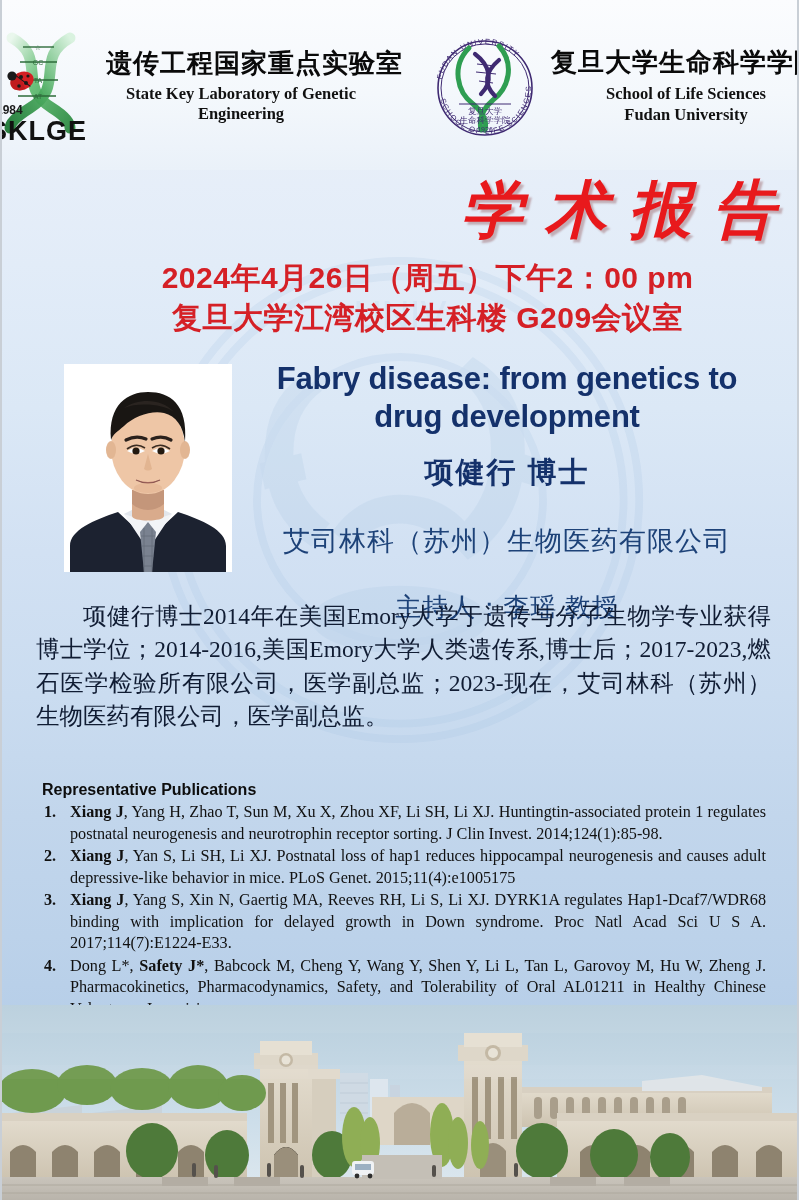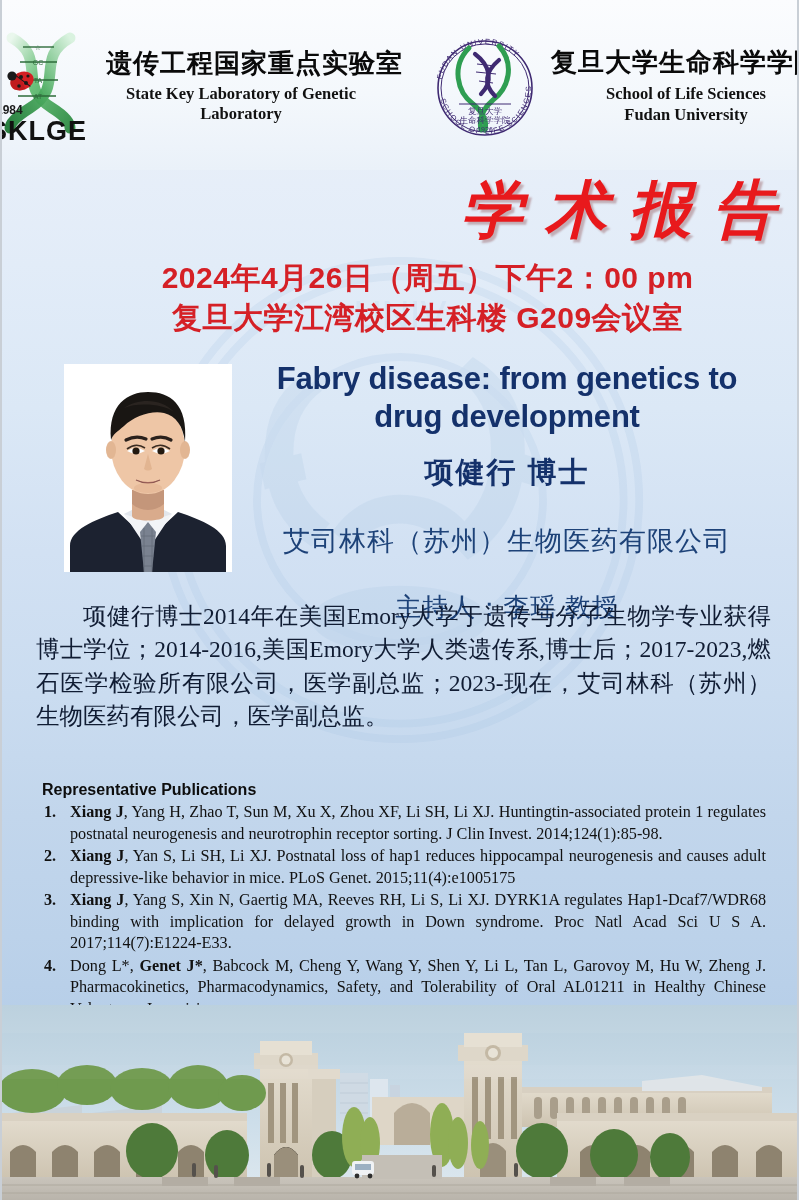--- a/index.html
+++ b/index.html
@@ -198,21 +198,21 @@
             <line x1="38" y1="47" x2="52" y2="59" stroke="#1a1a1a" stroke-width="1.1" transform="rotate(-4 44 53)"></line>
           </g>
           <text x="18" y="86" font-family="Liberation Sans, sans-serif" font-weight="bold" font-size="12" fill="#1a1a1a">1984</text>
           <text x="60" y="112" font-family="Liberation Sans, sans-serif" font-weight="bold" font-size="27" fill="#111" text-anchor="middle" letter-spacing="1">SKLGE</text>
         </svg>
       </div>
       <div class="sk-text">
         <div class="sk-cn">遗传工程国家重点实验室</div>
         <div class="sk-en">
           <div>State Key Laboratory of Genetic</div>
-          <div>Laboratory</div>
+          <div>Engineering</div>
         </div>
       </div>
     </div>
 
     <div class="hblock">
       <div class="logo-fudan">
         <svg viewBox="0 0 112 122">
           <defs>
             <path id="ringTop" d="M12 62 A44 44 0 0 1 100 62"></path>
             <path id="ringBot" d="M10 62 A46 46 0 0 0 102 62"></path>
@@ -334,21 +334,21 @@
       <div class="pub-b"><b>Xiang J</b><span>, Yan S, Li SH, Li XJ. Postnatal loss of hap1 reduces hippocampal neurogenesis and causes adult depressive-like behavior in mice. PLoS Genet. 2015;11(4):e1005175</span></div>
     </div>
 
     <div class="pub">
       <div class="pub-n">3.</div>
       <div class="pub-b"><b>Xiang J</b><span>, Yang S, Xin N, Gaertig MA, Reeves RH, Li S, Li XJ. DYRK1A regulates Hap1-Dcaf7/WDR68 binding with implication for delayed growth in Down syndrome. Proc Natl Acad Sci U S A. 2017;114(7):E1224-E33.</span></div>
     </div>
 
     <div class="pub">
       <div class="pub-n">4.</div>
-      <div class="pub-b"><span>Dong L*, </span><b>Genet J*</b><span>, Babcock M, Cheng Y, Wang Y, Shen Y, Li L, Tan L, Garovoy M, Hu W, Zheng J. Pharmacokinetics, Pharmacodynamics, Safety, and Tolerability of Oral AL01211 in Healthy Chinese Volunteers. In revision</span></div>
+      <div class="pub-b"><span>Dong L*, </span><b>Safety J*</b><span>, Babcock M, Cheng Y, Wang Y, Shen Y, Li L, Tan L, Garovoy M, Hu W, Zheng J. Pharmacokinetics, Pharmacodynamics, Safety, and Tolerability of Oral AL01211 in Healthy Chinese Volunteers. In revision</span></div>
     </div>
   </div>
 
   <div class="campus">
     <svg viewBox="0 0 799 195" preserveAspectRatio="none">
       <defs>
         <linearGradient id="sky" x1="0" y1="0" x2="0" y2="1">
           <stop offset="0%" stop-color="#b9cfdd"></stop>
           <stop offset="60%" stop-color="#cddeea"></stop>
           <stop offset="100%" stop-color="#dfe9ef"></stop>

